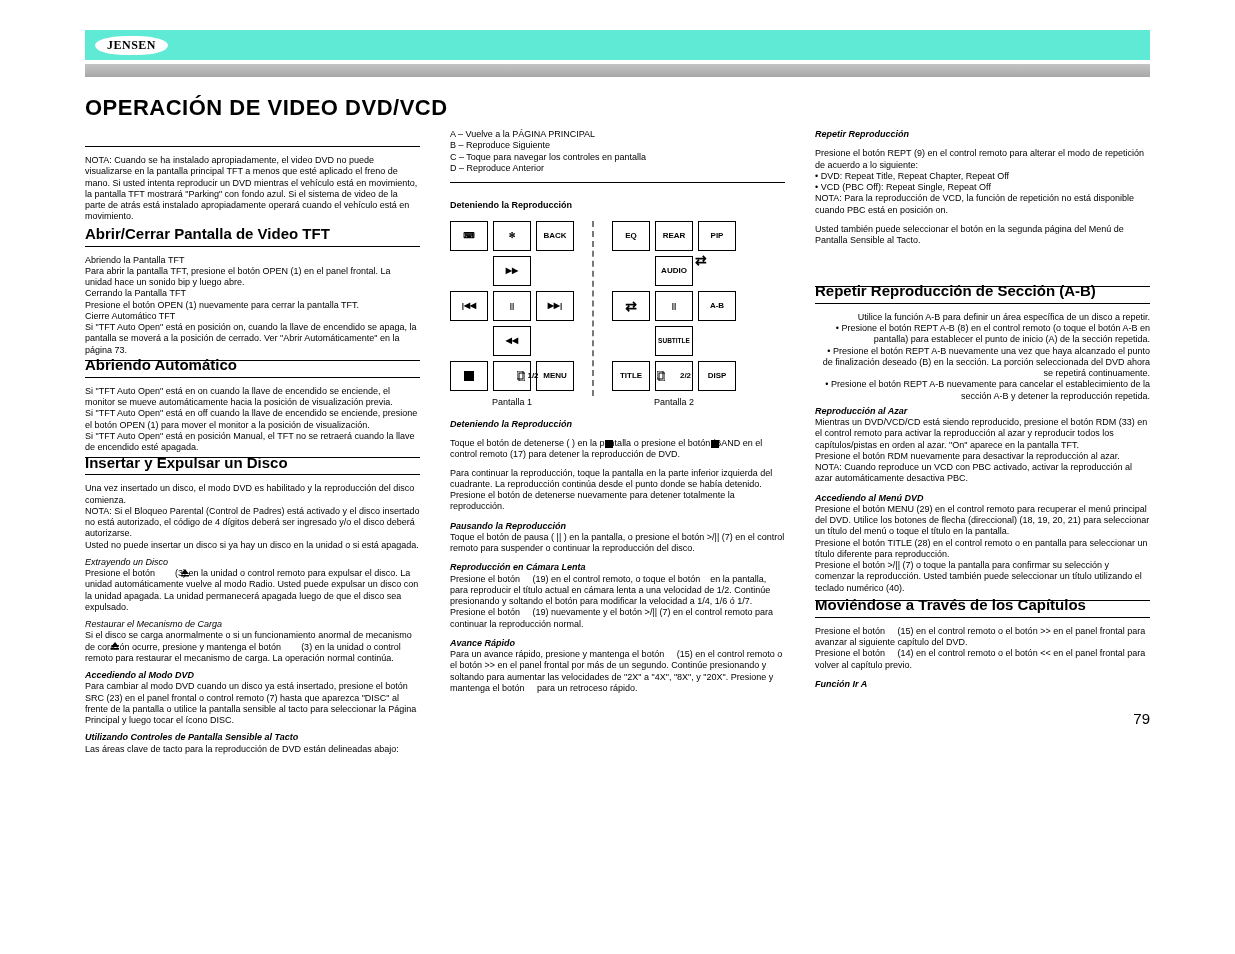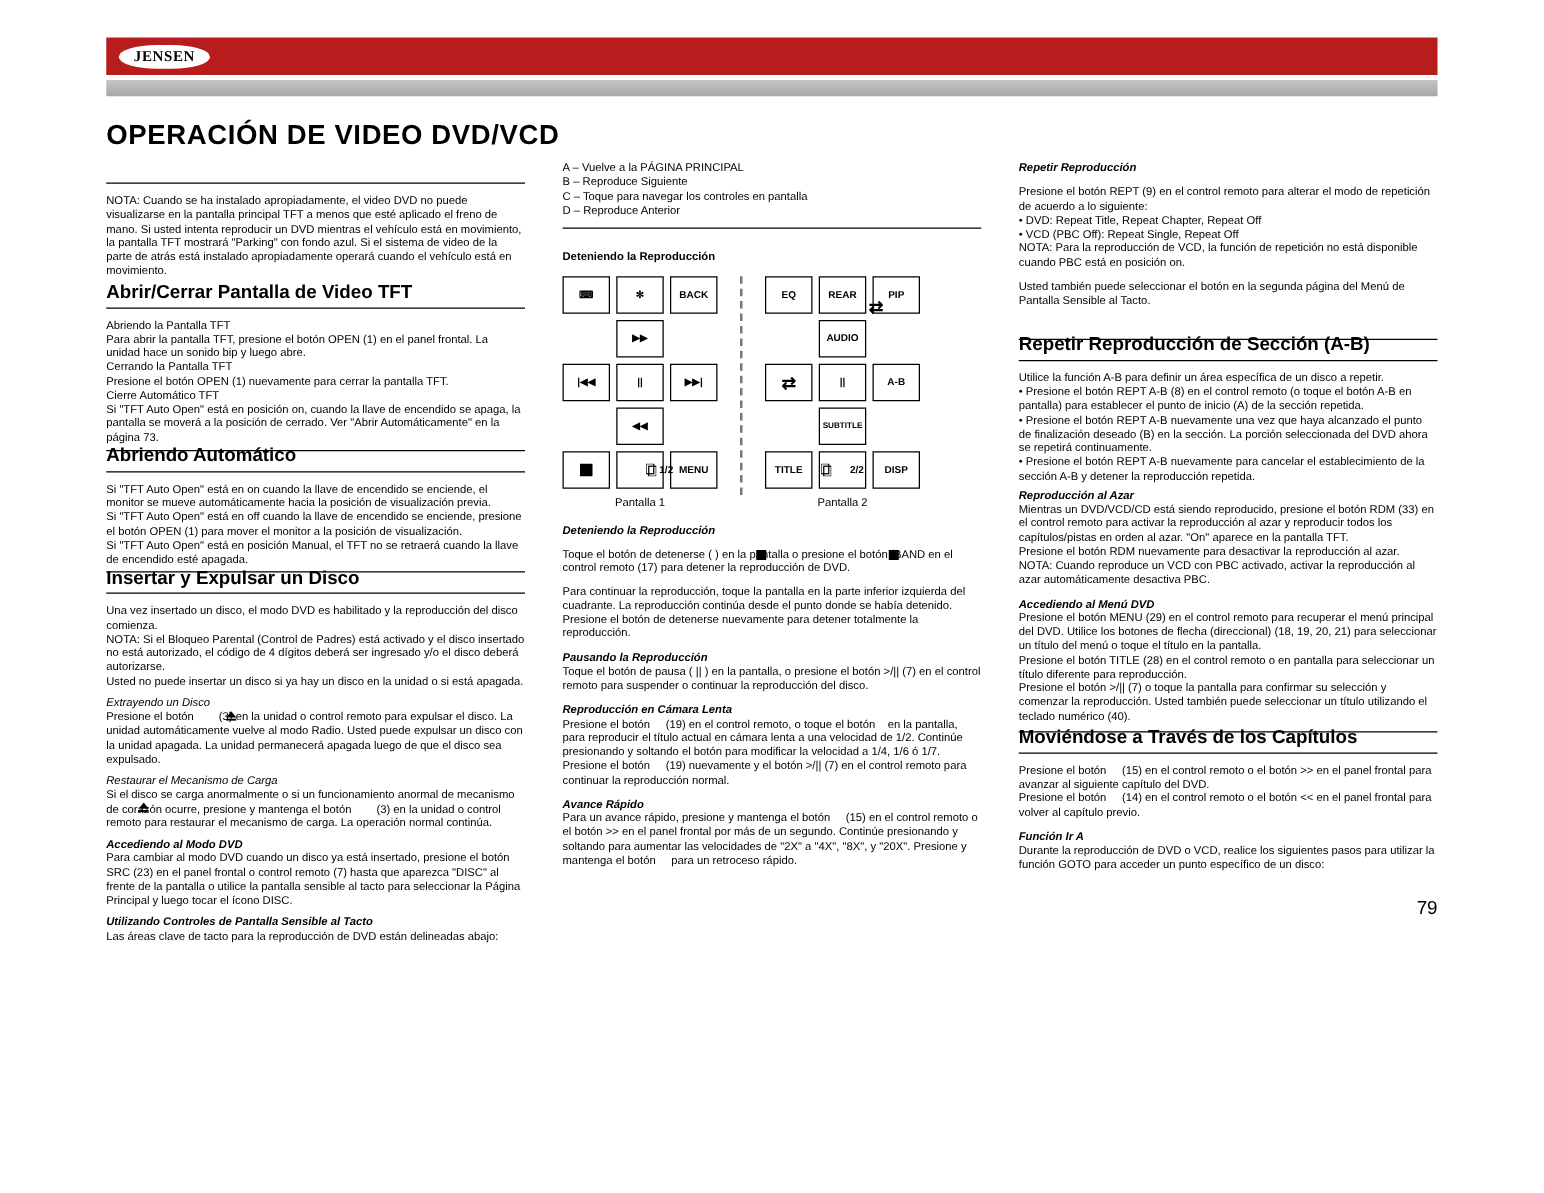--- a/index.html
+++ b/index.html
@@ -1,18 +1,18 @@
 <!DOCTYPE html>
 <html><head>
 <meta charset="utf-8">
 <style>
   * { margin:0; padding:0; box-sizing:border-box; }
   body { font-family: Arial, Helvetica, sans-serif; background:#fff; width:1235px; height:954px; position:relative; color:#000; }
   .page { position:absolute; left:85px; top:30px; width:1065px; }
-  .header-bar { width:100%; height:30px; background:#b91c1c; display:flex; align-items:center; padding-left:10px; }
+  .header-bar { width:100%; height:30px; background:#5eead4; display:flex; align-items:center; padding-left:10px; }
   .logo { background:#fff; color:#000; font-family:Georgia,serif; font-weight:bold; font-size:12px; padding:2px 12px; border-radius:50%/60%; letter-spacing:0.5px;}
   .grey-band { width:100%; height:13px; background:linear-gradient(to bottom,#c4c4c4,#a7a7a7); margin-top:4px;}
   .title { font-family: Arial Black, Arial, sans-serif; font-weight:900; font-size:22px; letter-spacing:0.5px; margin-top:18px;}
   
   .cols { display:flex; gap:30px; margin-top:8px; }
   .col { flex:1; font-size:9px; line-height:1.25; }
   .hdr { font-weight:bold; font-size:9px; }
   .sect-line { border-bottom:1px solid #000; height:18px; display:flex; align-items:flex-end; padding-bottom:2px; font-weight:bold; font-size:15px;}
   .mt { margin-top:8px;}
   .grid3 { display:grid; grid-template-columns:repeat(3,38px); gap:5px;}
@@ -178,44 +178,43 @@
       <div class="hdr" style="font-style:italic; margin-top:8px;">Avance Rápido</div>
       <div style="white-space:pre-wrap;">Para un avance rápido, presione y mantenga el botón     (15) en el control remoto o el botón &gt;&gt; en el panel frontal por más de un segundo. Continúe presionando y soltando para aumentar las velocidades de "2X" a "4X", "8X", y "20X". Presione y mantenga el botón     para un retroceso rápido.</div>
     </div>
 
     <div class="col">
       <div class="hdr" style="font-style:italic;">Repetir Reproducción</div>
       <div style="white-space:pre-wrap;" class="mt">Presione el botón REPT (9) en el control remoto para alterar el modo de repetición de acuerdo a lo siguiente:
 • DVD: Repeat Title, Repeat Chapter, Repeat Off
 • VCD (PBC Off): Repeat Single, Repeat Off
 NOTA: Para la reproducción de VCD, la función de repetición no está disponible cuando PBC está en posición on.</div>
-      <div class="mt" style="display:flex;align-items:center;flex-wrap:wrap;gap:3px;">
+      <div class="mt" style="display:flex;align-items:center;flex-wrap:wrap;gap:18px;">
         <span>Usted también puede seleccionar el botón       en la segunda página del Menú de Pantalla Sensible al Tacto.</span>
         <span class="swap-icon" style="position:relative;top:-12px;left:-120px;">⇄</span>
       </div>
 
       <div class="sect-line" style="border-top:1px solid #000;border-bottom:1px solid #000;margin-top:4px;">Repetir Reproducción de Sección (A-B)</div>
-      <div class="mt" style="white-space:pre-wrap;">Utilice la función A-B para definir un área específica de un disco a repetir.
+      <div class="mt" style="white-space:pre-wrap;text-align:right;">Utilice la función A-B para definir un área específica de un disco a repetir.
 • Presione el botón REPT A-B (8) en el control remoto (o toque el botón A-B en pantalla) para establecer el punto de inicio (A) de la sección repetida.
 • Presione el botón REPT A-B nuevamente una vez que haya alcanzado el punto de finalización deseado (B) en la sección. La porción seleccionada del DVD ahora se repetirá continuamente.
 • Presione el botón REPT A-B nuevamente para cancelar el establecimiento de la sección A-B y detener la reproducción repetida.</div>
 
       <div class="hdr" style="font-style:italic; margin-top:4px;">Reproducción al Azar</div>
       <div style="white-space:pre-wrap;">Mientras un DVD/VCD/CD está siendo reproducido, presione el botón RDM (33) en el control remoto para activar la reproducción al azar y reproducir todos los capítulos/pistas en orden al azar. "On" aparece en la pantalla TFT.
 Presione el botón RDM nuevamente para desactivar la reproducción al azar.
 NOTA: Cuando reproduce un VCD con PBC activado, activar la reproducción al azar automáticamente desactiva PBC.</div>
 
       <div class="hdr" style="font-style:italic; margin-top:8px;">Accediendo al Menú DVD</div>
       <div style="white-space:pre-wrap;">Presione el botón MENU (29) en el control remoto para recuperar el menú principal del DVD. Utilice los botones de flecha (direccional) (18, 19, 20, 21) para seleccionar un título del menú o toque el título en la pantalla.
 Presione el botón TITLE (28) en el control remoto o en pantalla para seleccionar un título diferente para reproducción.
 Presione el botón &gt;/|| (7) o toque la pantalla para confirmar su selección y comenzar la reproducción. Usted también puede seleccionar un título utilizando el teclado numérico (40).</div>
 
       <div class="sect-line" style="border-top:1px solid #000;border-bottom:1px solid #000;margin-top:6px;">Moviéndose a Través de los Capítulos</div>
       <div class="mt" style="white-space:pre-wrap;">Presione el botón     (15) en el control remoto o el botón &gt;&gt; en el panel frontal para avanzar al siguiente capítulo del DVD.
 Presione el botón     (14) en el control remoto o el botón &lt;&lt; en el panel frontal para volver al capítulo previo.</div>
 
       <div class="hdr" style="font-style:italic; margin-top:8px;">Función Ir A</div>
-      <div style="white-space:pre-wrap;">Durante la reproducción de DVD o VCD, realice los siguientes pasos para utilizar la función GOTO para acceder un punto específico de un disco:</div>
 
       <div style="text-align:right; margin-top:20px; font-size:15px;">79</div>
     </div>
   </div>
 </div>
 
 </body></html>

